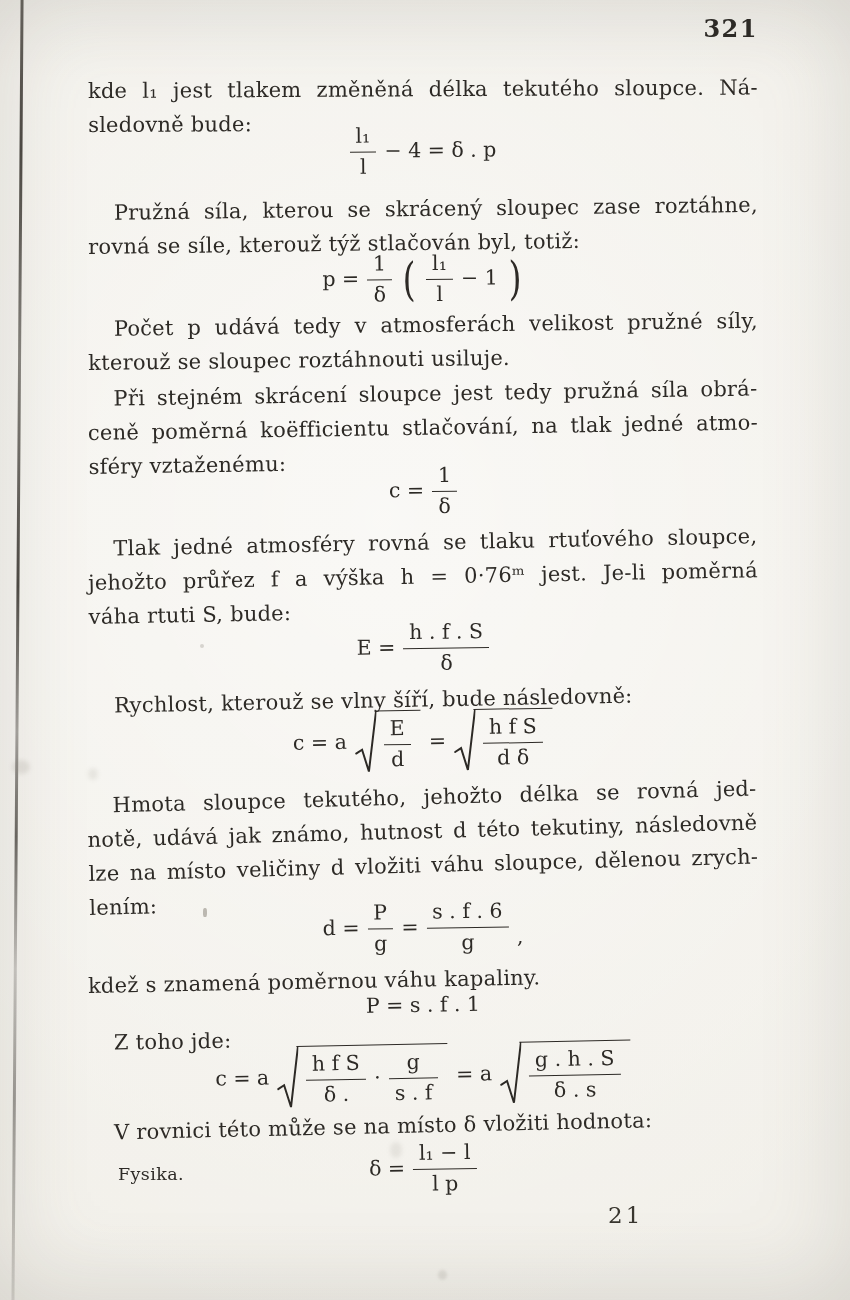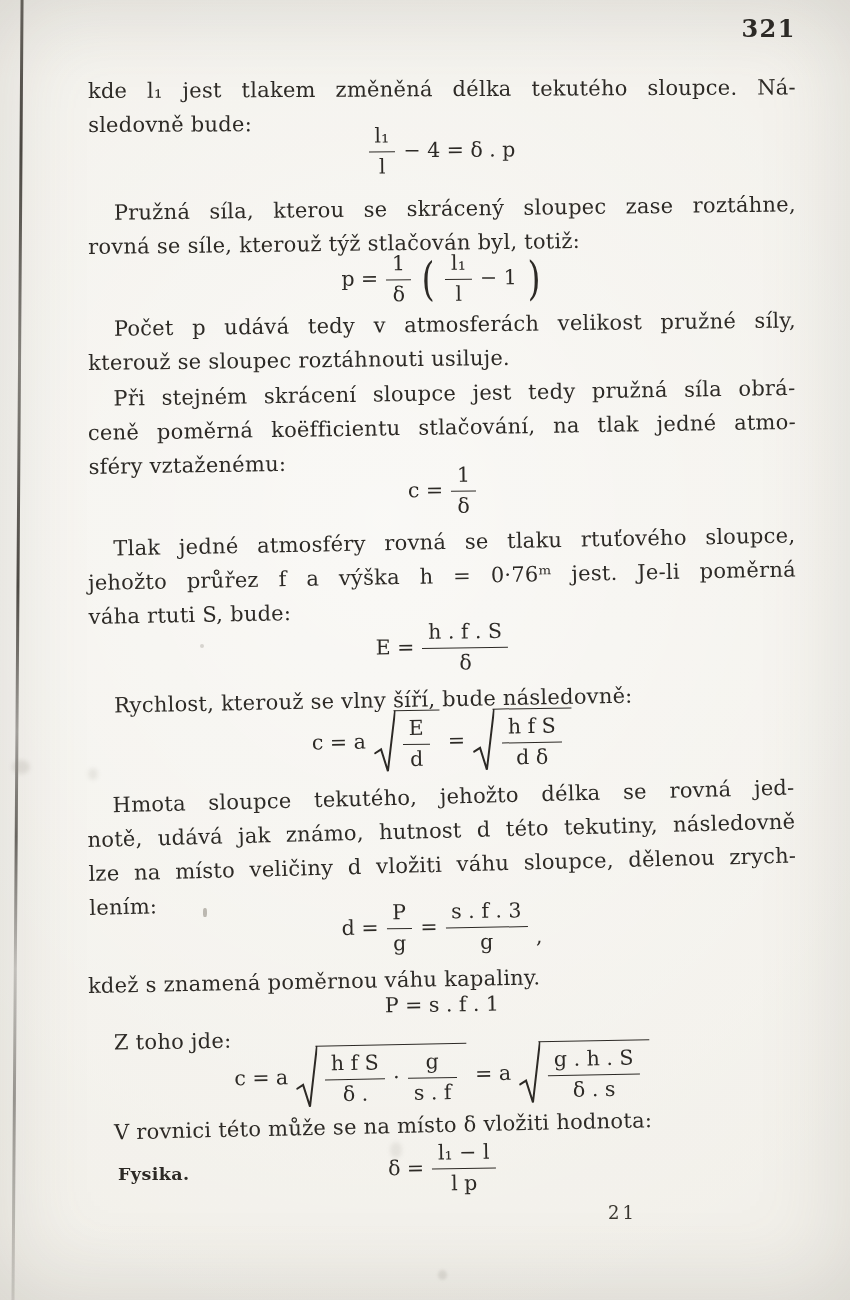--- a/index.html
+++ b/index.html
@@ -3,21 +3,21 @@
 <meta charset="utf-8">
 <style>
   html,body{margin:0;padding:0;}
   body{
     width:850px;height:1300px;position:relative;overflow:hidden;
     background:#e9e7e1;
     font-family:"DejaVu Serif","Liberation Serif",serif;
   }
   .page{
     position:absolute;inset:0;box-sizing:border-box;
-    padding:14px 54px 0 88px;
+    padding:14px 92px 0 88px;
     color:#2d2a26;
     background:
       radial-gradient(ellipse 120% 90% at 45% 40%, rgba(255,255,255,0.55), rgba(255,255,255,0) 72%),
       linear-gradient(180deg,#edebe5 0%,#f2f0ea 6%,#f3f1eb 50%,#f2f0ea 94%,#eeece6 100%);
     box-shadow: inset 0 0 90px rgba(110,104,92,0.18);
   }
   .crease{
     position:absolute;left:16px;top:-8px;width:3px;height:1320px;pointer-events:none;
     transform:rotate(0.4deg);
     filter:blur(0.3px);
@@ -41,22 +41,22 @@
   .frac{display:inline-block;text-align:center;}
   .frac .num{display:block;padding:1px 6px 3px;border-bottom:1.7px solid #2d2a26;}
   .frac .den{display:block;padding:3px 6px 1px;}
   .it{}
   .sqrt{display:inline-flex;align-items:stretch;}
   .sqrt svg{width:22px;flex:none;margin-right:-2px;}
   .radbody{border-top:1.8px solid #2d2a26;display:flex;align-items:center;gap:8px;padding:5px 10px 2px 9px;}
   .bigp{display:inline-block;font-size:46px;line-height:0;transform:scaleX(0.72);font-weight:400;}
   .tail{align-self:flex-end;margin-bottom:6px;}
 
-  .sig{position:absolute;left:608px;top:1202px;font-size:18px;letter-spacing:3px;color:#39362f;}
-  .footer{position:absolute;left:118px;top:1164px;font-size:17.5px;font-weight:bold;letter-spacing:0.4px;}
+  .sig{position:absolute;left:608px;top:1202px;font-size:23px;letter-spacing:3px;color:#39362f;}
+  .footer{position:absolute;left:118px;top:1164px;font-size:17.5px;font-weight:normal;letter-spacing:0.4px;}
 
   
   .r3{transform:rotate(-0.3deg);transform-origin:left center;}
   .r5{transform:rotate(-0.5deg);transform-origin:left center;}
   .r7{transform:rotate(-0.7deg);transform-origin:left center;}
   .r9{transform:rotate(-0.9deg);transform-origin:left center;}
   .r11{transform:rotate(-1.1deg);transform-origin:left center;}
   .r13{transform:rotate(-1.3deg);transform-origin:left center;}
   .r15{transform:rotate(-1.5deg);transform-origin:left center;}
 </style>
@@ -172,21 +172,21 @@
     </div>
 
   <div class="formula r9" style="margin-top:-20px;">
     <span class="fx">d =</span>
     <span class="frac">
         <span class="num">P</span>
         <span class="den">g</span>
       </span>
     <span class="fx">=</span>
     <span class="frac">
-        <span class="num">s . f . 3</span>
+        <span class="num">s . f . 6</span>
         <span class="den">g</span>
       </span>
     <span class="fx tail">,</span>
   </div>
 
   <div class="para r11" style="margin-top:8px;">
       <div class="line last">kdež s znamená poměrnou váhu kapaliny.</div>
     </div>
 
   <div class="formula r9" style="margin-top:-4px;">

